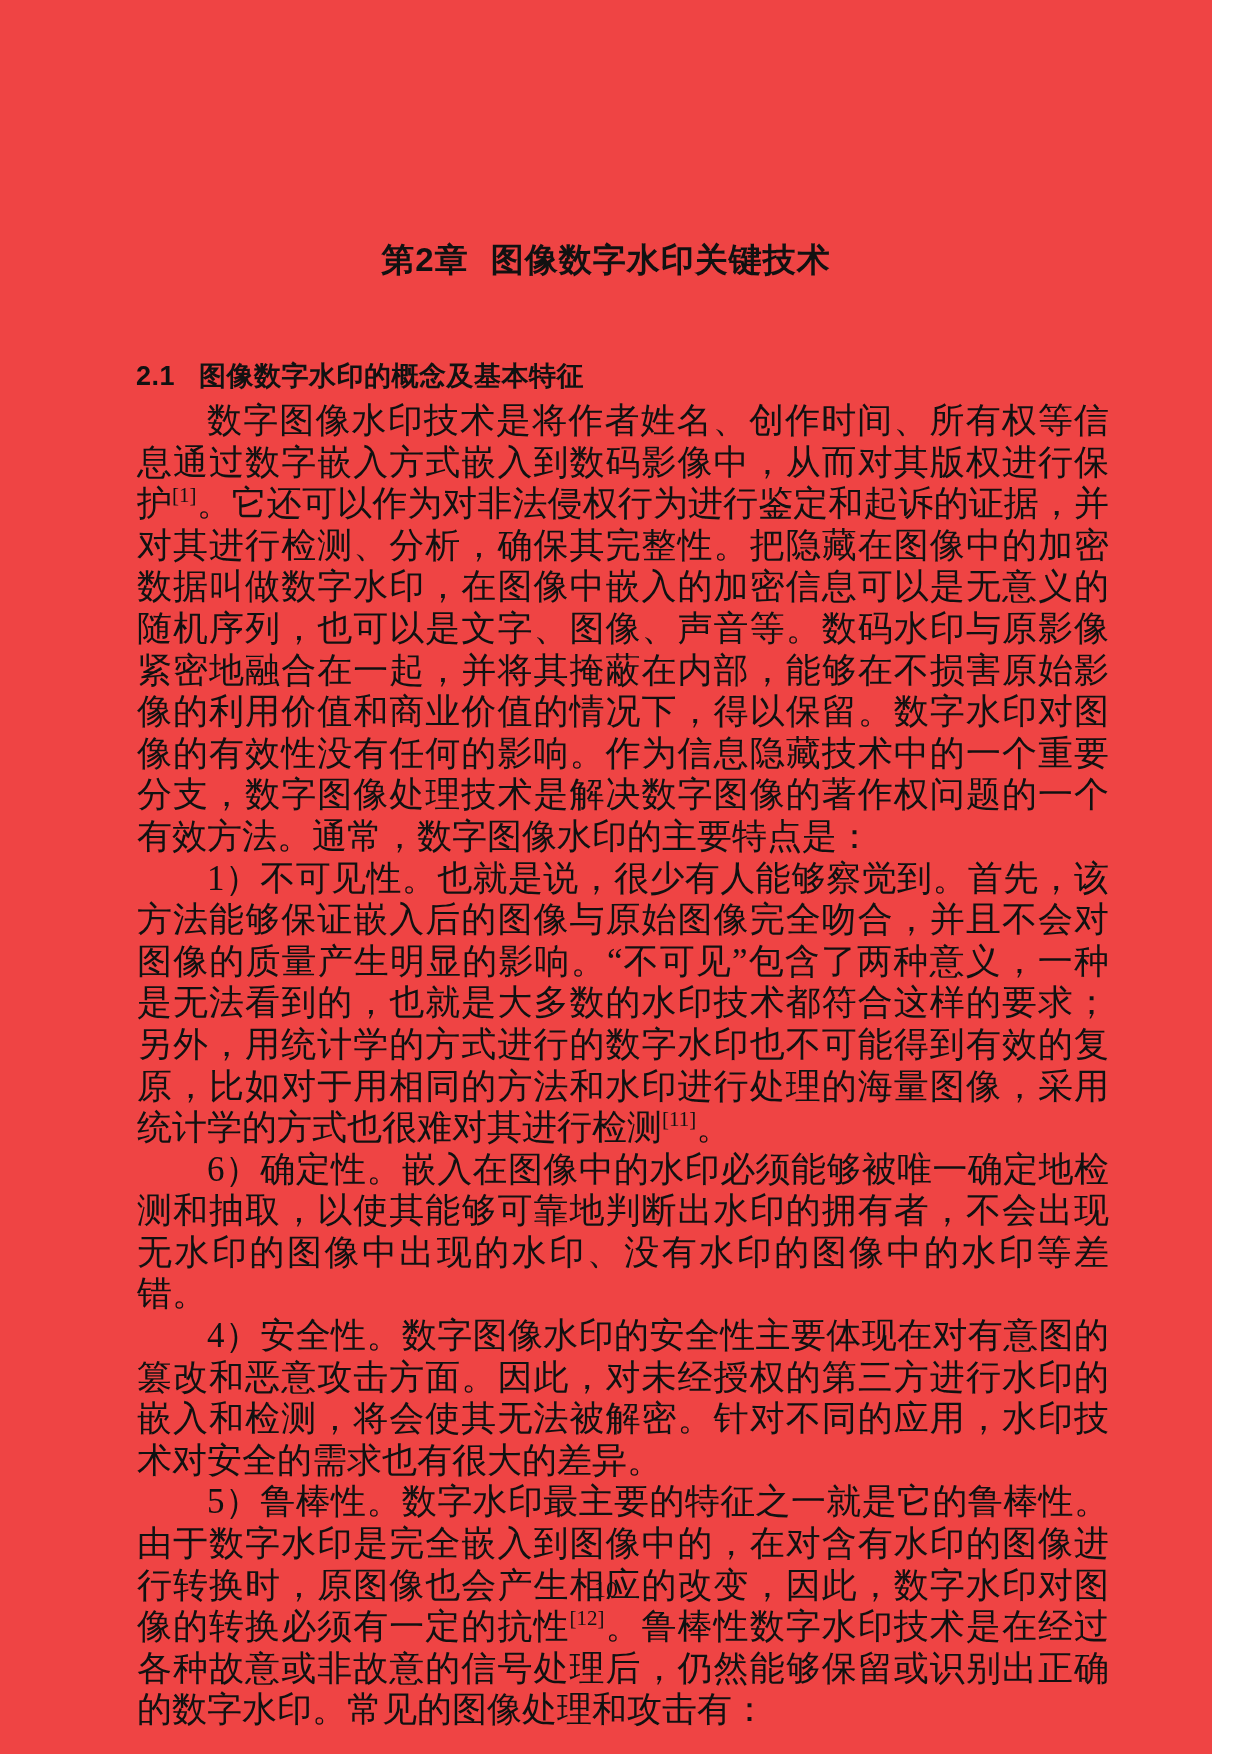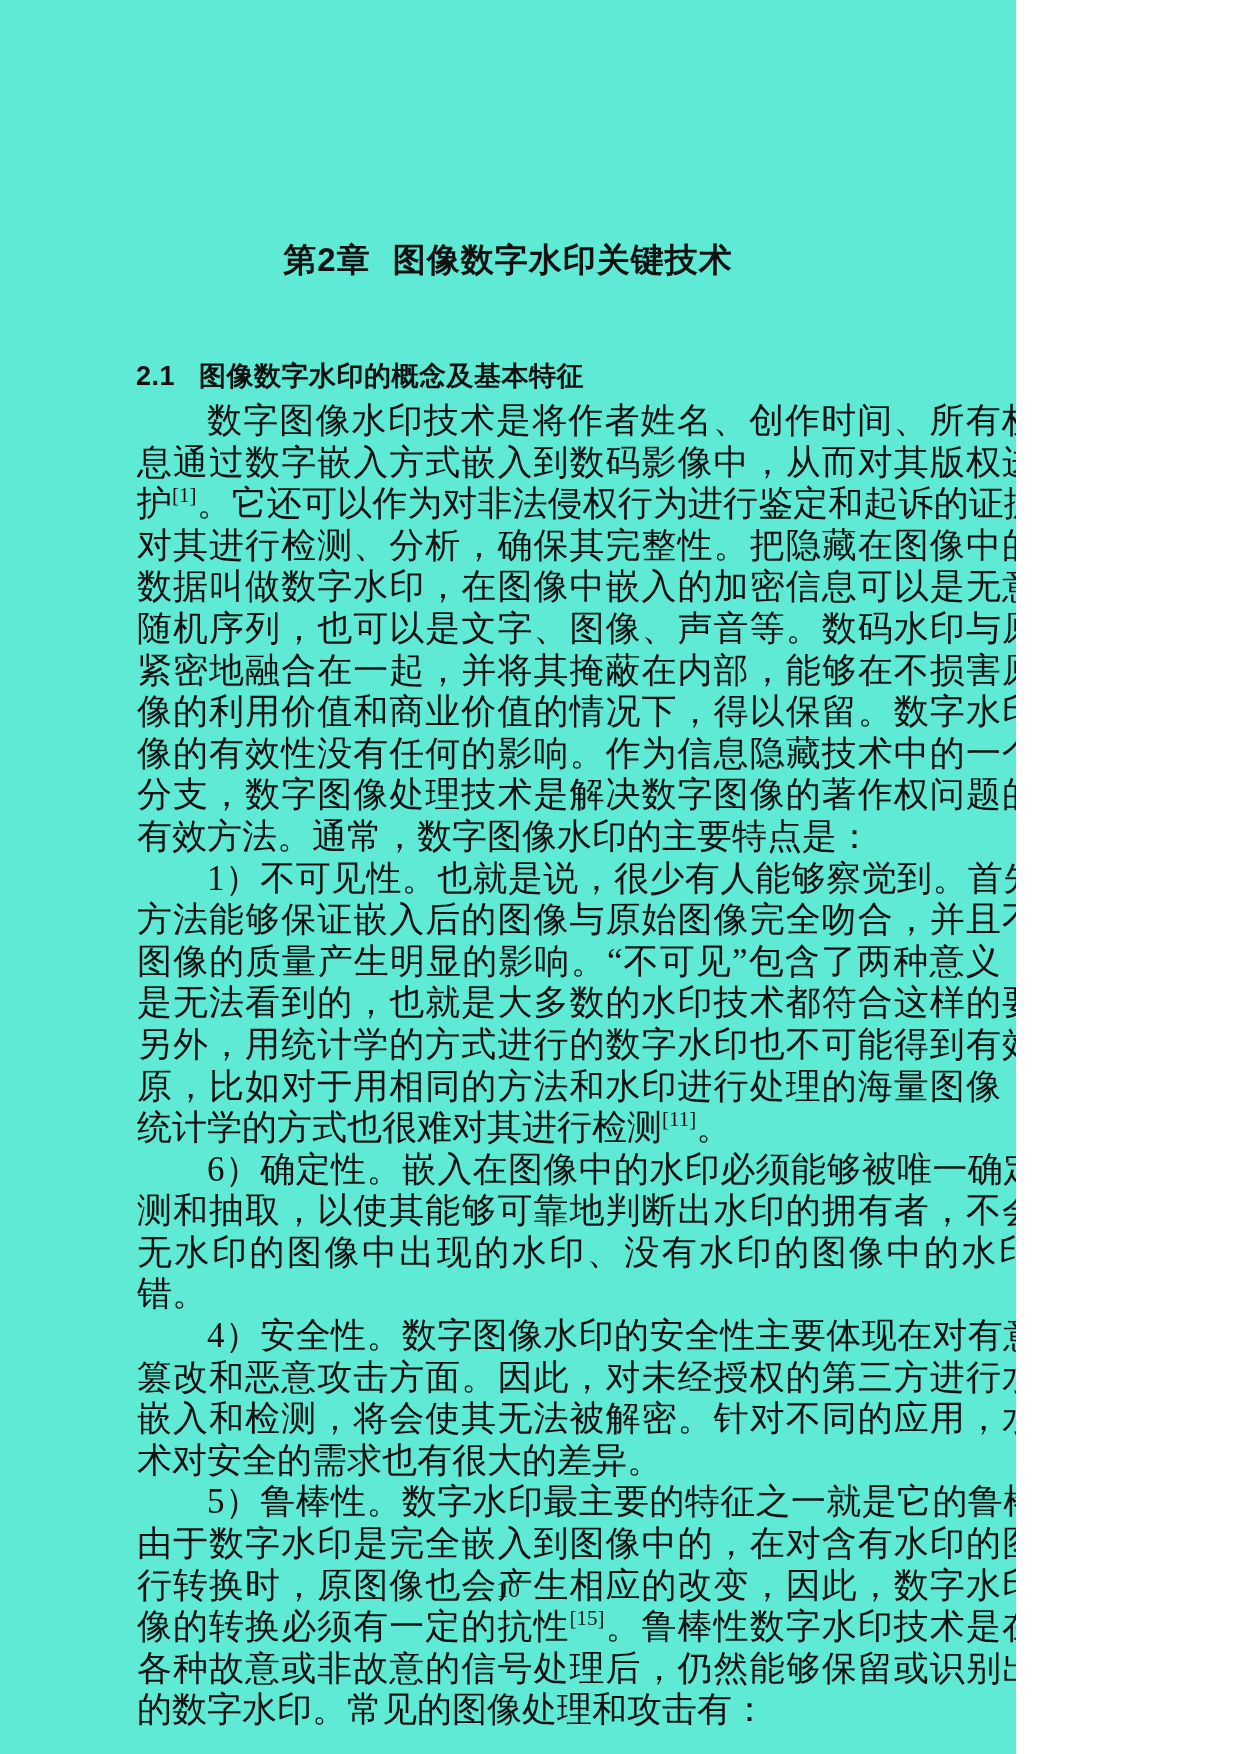--- a/index.html
+++ b/index.html
@@ -2,23 +2,23 @@
 <html><head>
 <meta charset="utf-8">
 <style>
   html, body {
     margin: 0;
     padding: 0;
     background: #ffffff;
   }
   .page {
     position: relative;
-    width: 1016px;
+    width: 1212px;
     height: 1754px;
-    background: #5eead4;
+    background: #ef4444;
     color: #111111;
     overflow: hidden;
   }
   .chapter-title {
     position: absolute;
     top: 238px;
     left: 0;
     width: 100%;
     text-align: center;
     font-family: "Liberation Sans", "DejaVu Sans", sans-serif;
@@ -86,18 +86,18 @@
 
   <div class="section-heading">
     <span class="section-number">2.1</span><span>图像数字水印的概念及基本特征</span>
   </div>
 
   <div class="body-text">
       <p>数字图像水印技术是将作者姓名、创作时间、所有权等信息通过数字嵌入方式嵌入到数码影像中，从而对其版权进行保护<sup>[1]</sup>。它还可以作为对非法侵权行为进行鉴定和起诉的证据，并对其进行检测、分析，确保其完整性。把隐藏在图像中的加密数据叫做数字水印，在图像中嵌入的加密信息可以是无意义的随机序列，也可以是文字、图像、声音等。数码水印与原影像紧密地融合在一起，并将其掩蔽在内部，能够在不损害原始影像的利用价值和商业价值的情况下，得以保留。数字水印对图像的有效性没有任何的影响。作为信息隐藏技术中的一个重要分支，数字图像处理技术是解决数字图像的著作权问题的一个有效方法。通常，数字图像水印的主要特点是：</p>
       <p>1）不可见性。也就是说，很少有人能够察觉到。首先，该方法能够保证嵌入后的图像与原始图像完全吻合，并且不会对图像的质量产生明显的影响。“不可见”包含了两种意义，一种是无法看到的，也就是大多数的水印技术都符合这样的要求；另外，用统计学的方式进行的数字水印也不可能得到有效的复原，比如对于用相同的方法和水印进行处理的海量图像，采用统计学的方式也很难对其进行检测<sup>[11]</sup>。</p>
       <p>6）确定性。嵌入在图像中的水印必须能够被唯一确定地检测和抽取，以使其能够可靠地判断出水印的拥有者，不会出现无水印的图像中出现的水印、没有水印的图像中的水印等差错。</p>
       <p>4）安全性。数字图像水印的安全性主要体现在对有意图的篡改和恶意攻击方面。因此，对未经授权的第三方进行水印的嵌入和检测，将会使其无法被解密。针对不同的应用，水印技术对安全的需求也有很大的差异。</p>
-      <p>5）鲁棒性。数字水印最主要的特征之一就是它的鲁棒性。由于数字水印是完全嵌入到图像中的，在对含有水印的图像进行转换时，原图像也会产生相应的改变，因此，数字水印对图像的转换必须有一定的抗性<sup>[15]</sup>。鲁棒性数字水印技术是在经过各种故意或非故意的信号处理后，仍然能够保留或识别出正确的数字水印。常见的图像处理和攻击有：</p>
+      <p>5）鲁棒性。数字水印最主要的特征之一就是它的鲁棒性。由于数字水印是完全嵌入到图像中的，在对含有水印的图像进行转换时，原图像也会产生相应的改变，因此，数字水印对图像的转换必须有一定的抗性<sup>[12]</sup>。鲁棒性数字水印技术是在经过各种故意或非故意的信号处理后，仍然能够保留或识别出正确的数字水印。常见的图像处理和攻击有：</p>
     </div>
 
   <div class="page-number">10</div>
 
 </div>
 
 </body></html>

